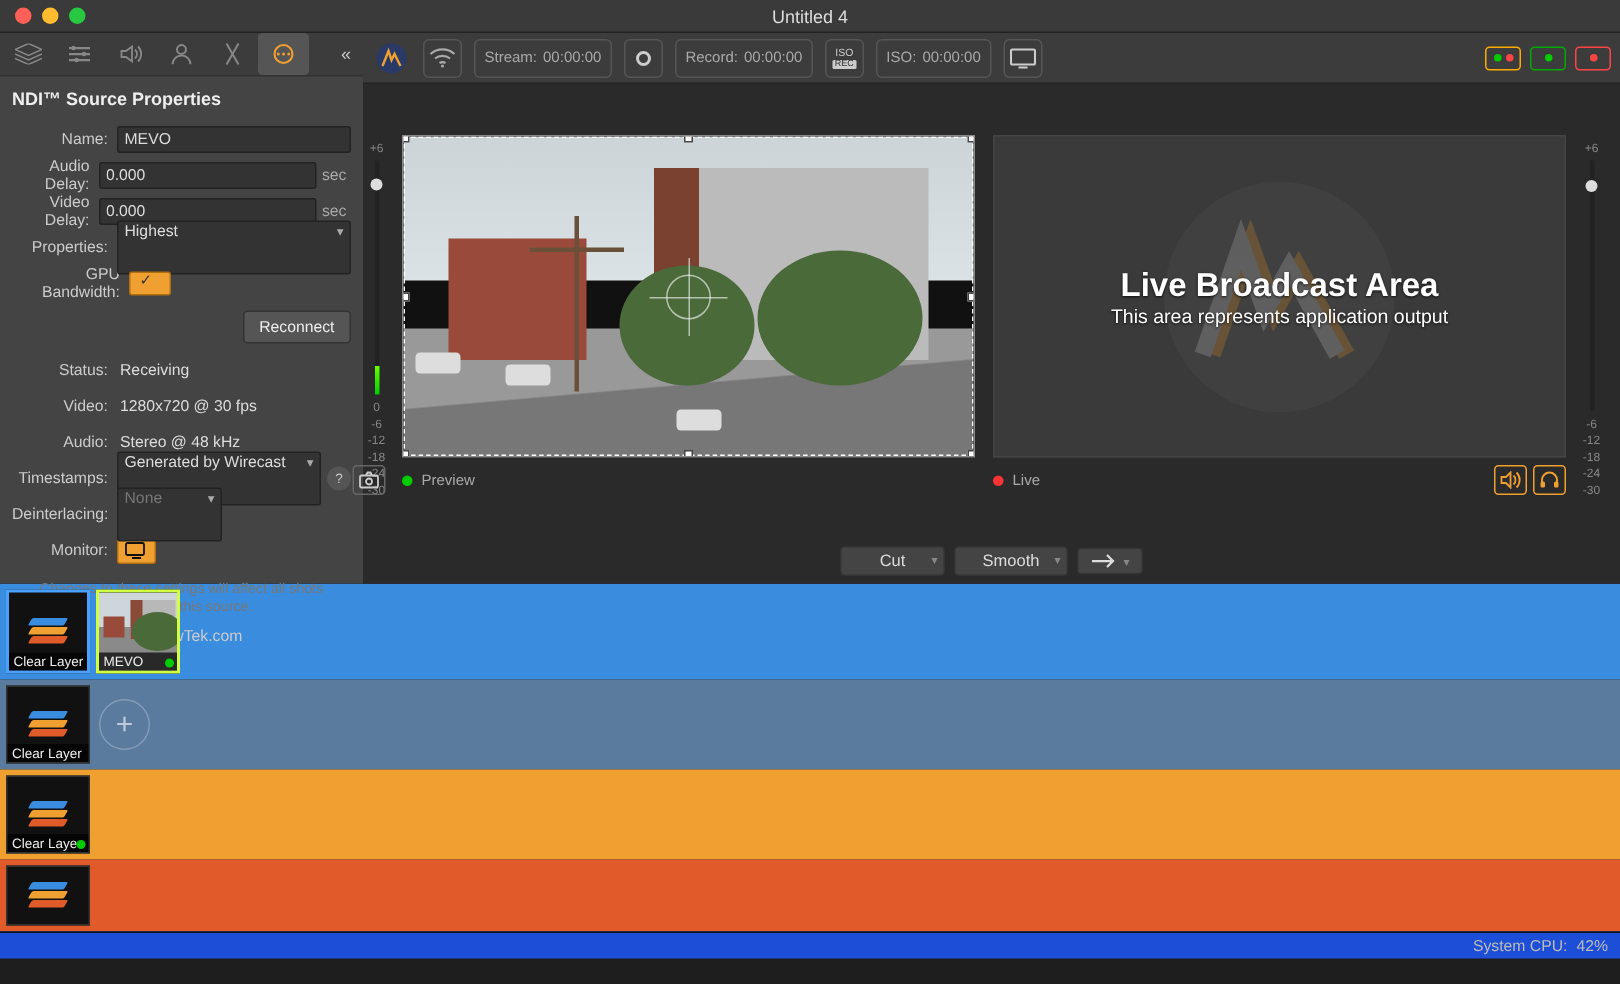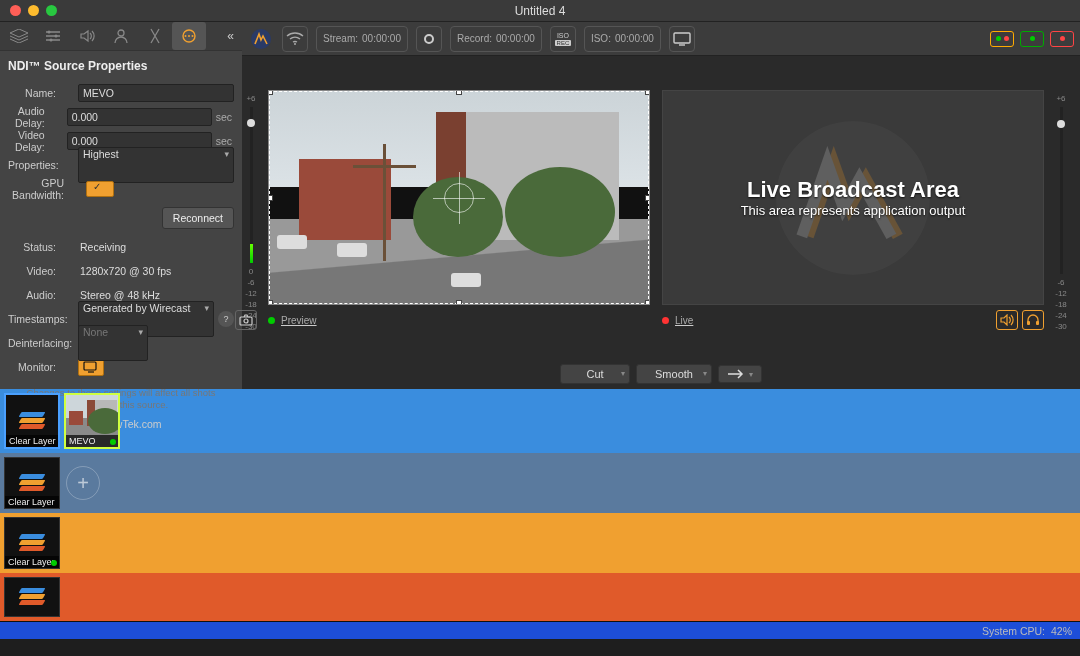--- a/index.html
+++ b/index.html
@@ -19,21 +19,21 @@
 
 
 .left { width: 242px; background: #444; display: flex; flex-direction: column; }
 .tool-tabs { height: 34px; background: #3c3c3c; display: flex; align-items: center; padding: 0 2px; border-bottom: 1px solid #333; }
 .tool-tab { width: 34px; height: 28px; display: flex; align-items: center; justify-content: center; color: #888; cursor: pointer; }
 .tool-tab.active { background: #555; border-radius: 3px; color: #f0a030; }
 .collapse-arrow { margin-left: auto; padding: 0 6px; color: #ccc; cursor: pointer; font-size: 12px;}
 .panel-title { padding: 8px 8px 8px 8px; font-weight: 600; color: #eee; font-size: 12px; }
 .form { padding: 2px 8px; }
 .row { display: flex; align-items: center; margin-bottom: 4px; height: 20px;}
-.lbl { width: 70px; text-align: right; padding-right: 22px; color: #ccc; font-size: 10.5px; }
+.lbl { width: 70px; text-align: right; padding-right: 6px; color: #ccc; font-size: 10.5px; }
 .inp { flex: 1; background: #333; border: 1px solid #222; color: #ddd; height: 18px; padding: 0 4px; font-size: 10.5px; border-radius: 2px;}
 .unit { width: 28px; padding-left: 4px; color: #aaa; font-size: 10.5px;}
 .sel { flex: 1; background: #333; border: 1px solid #222; color: #ddd; height: 36px; font-size: 10.5px; padding: 0 4px; border-radius: 2px; position: relative;}
 .sel::after { content: "▾"; position: absolute; right: 4px; top: 1px; color: #aaa; font-size: 9px;}
 .toggle { width: 28px; height: 16px; background: #f0a030; border-radius: 2px; position: relative; border:1px solid #b07010;}
 .toggle::after{content:"✓"; color:#333; font-size:10px; position:absolute; left:6px; top:-1px;}
 .btn { background: #555; border: 1px solid #333; color: #eee; padding: 4px 10px; border-radius: 3px; font-size: 10.5px; cursor: pointer;}
 .help { width: 16px; height: 16px; border-radius: 50%; background: #555; color:#ccc; display:flex;align-items:center;justify-content:center;margin-left:4px;font-size:9px; cursor:pointer;}
 .static-val { flex:1; color:#ddd; font-size:10.5px; padding-left: 2px;}
 .note { color:#777; font-size:9.5px; text-align:center; padding:4px 10px; line-height:1.3;}
@@ -84,21 +84,21 @@
 .h-ml{top:50%;left:-3px;margin-top:-3px;} .h-mr{top:50%;right:-3px;margin-top:-3px;}
 .center-cross{position:absolute;top:50%;left:50%;width:30px;height:30px;margin:-15px 0 0 -15px;border:1px solid rgba(255,255,255,.6);border-radius:50%;}
 .center-cross::before,.center-cross::after{content:"";position:absolute;background:rgba(255,255,255,.6);}
 .center-cross::before{top:50%;left:-12px;right:-12px;height:1px;} .center-cross::after{left:50%;top:-12px;bottom:-12px;width:1px;}
 
 .live-pane .canvas{background:#3a3a3a;display:flex;flex-direction:column;align-items:center;justify-content:center;}
 .logo-bg{position:absolute;width:160px;height:160px;opacity:.25;}
 .live-title{font-size:22px;font-weight:700;color:#fff;text-shadow:0 1px 2px rgba(0,0,0,.8);z-index:1;}
 .live-sub{font-size:13px;color:#fff;text-shadow:0 1px 2px rgba(0,0,0,.8);z-index:1;}
 
-.pane-footer{display:flex;align-items:center;gap:6px;padding:4px 0 0 0;height:26px;text-decoration:underline;}
+.pane-footer{display:flex;align-items:center;gap:6px;padding:4px 0 0 0;height:26px;}
 .ind{width:7px;height:7px;border-radius:50%;}
 .ind.green{background:#0c0;} .ind.red{background:#f33;}
 .foot-lbl{color:#aaa;font-size:10px;}
 .foot-btn{width:22px;height:20px;border:1px solid #f0a030;border-radius:3px;display:flex;align-items:center;justify-content:center;color:#f0a030;cursor:pointer;}
 .foot-right{margin-left:auto;display:flex;gap:4px;}
 
 .transition-row{height:30px;display:flex;align-items:center;justify-content:center;gap:6px;background:#2a2a2a;}
 .trans-btn{background:#444;border:1px solid #333;border-radius:3px;padding:3px 18px;color:#ddd;font-size:11px;position:relative;cursor:pointer;min-width:70px;text-align:center;}
 .trans-btn .dd{position:absolute;right:4px;top:4px;font-size:8px;color:#888;}
 .go-btn{background:#444;border:1px solid #333;border-radius:3px;padding:3px 8px;color:#ddd;cursor:pointer;display:flex;align-items:center;}

